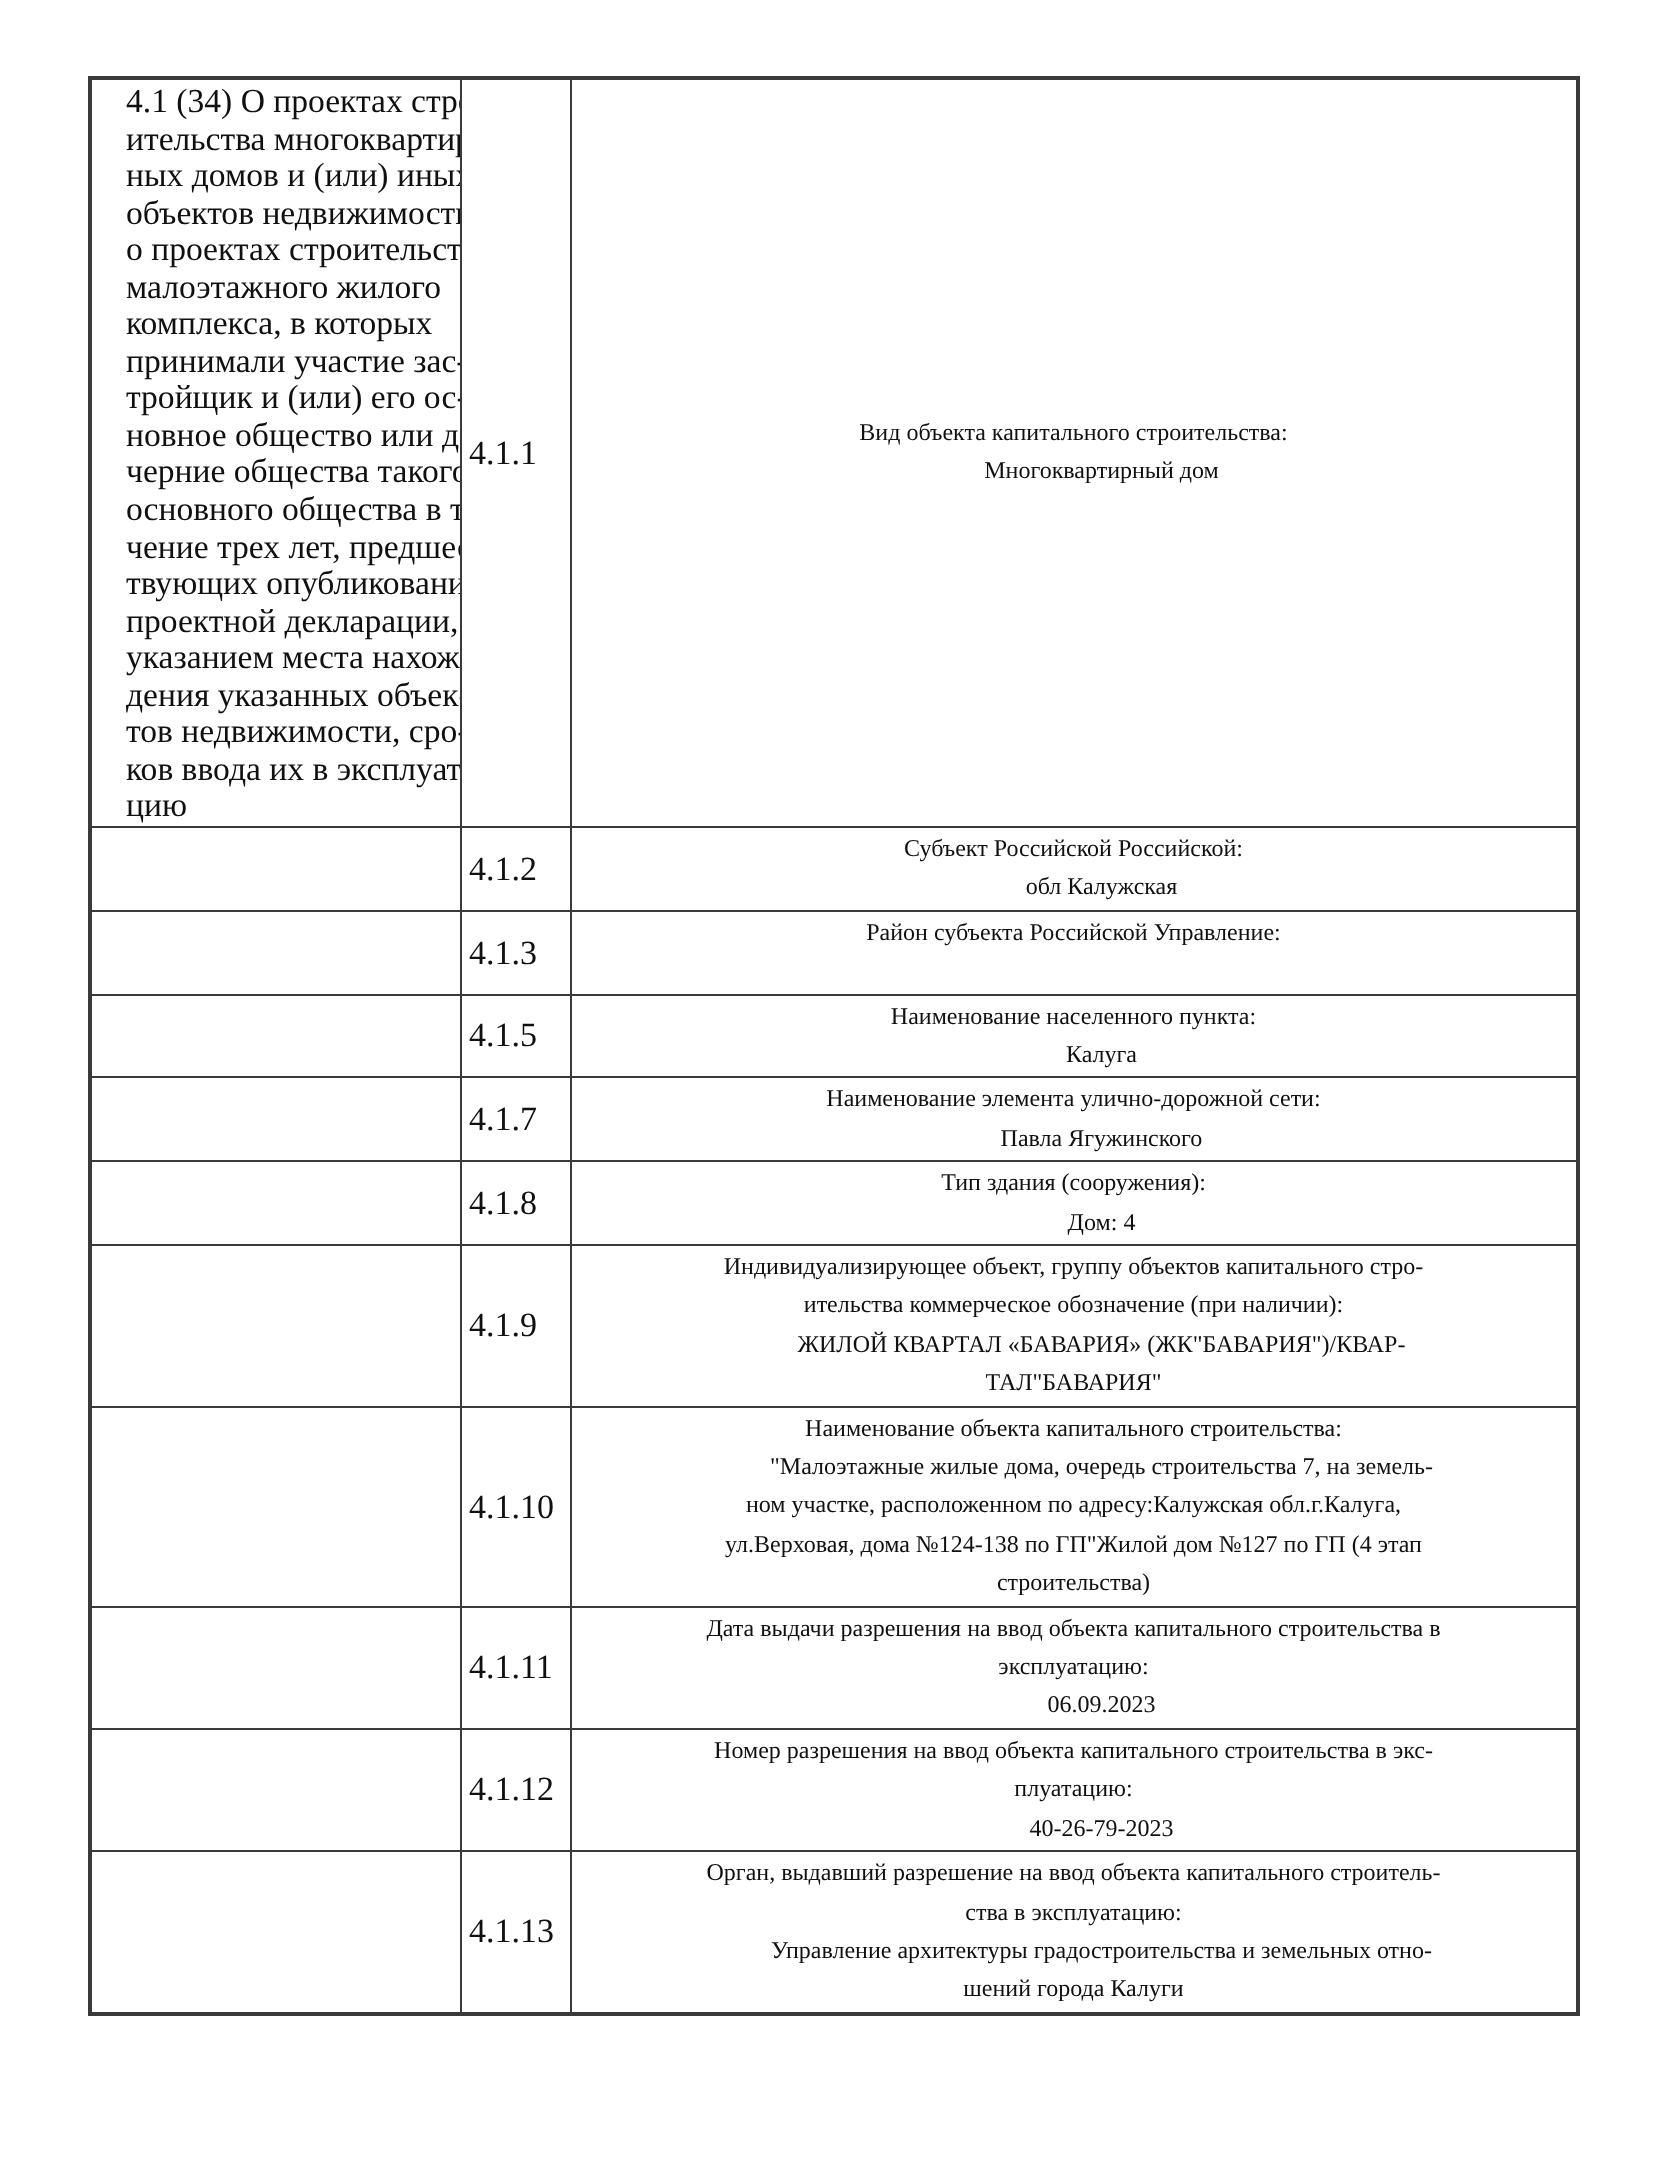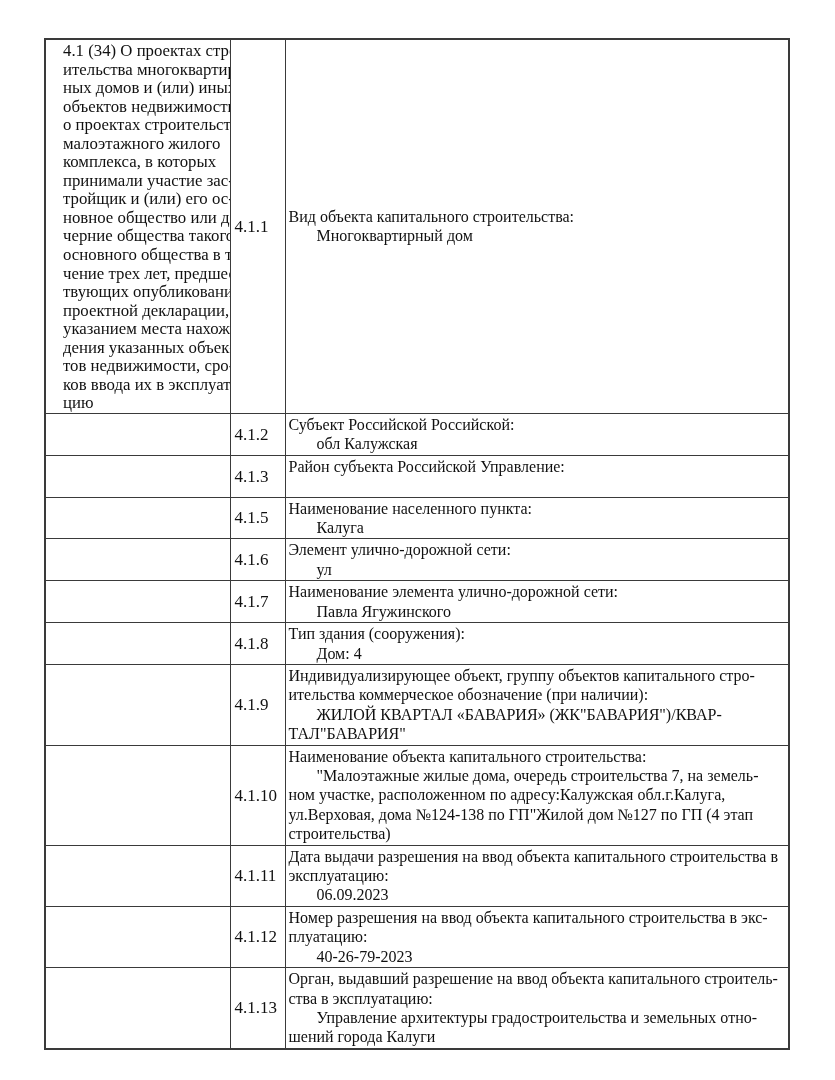--- a/index.html
+++ b/index.html
@@ -38,22 +38,23 @@
     line-height:18.55px;
     white-space:pre;
   }
   td.num{
     padding:0 1px 0 4px;
     font-size:17px;
     line-height:19px;
   }
   td.content{
     padding:1px 3px 1px 3px;
-    font-size:16px;
+    font-size:12px;
     line-height:19.4px;
+    text-align:center;
   }
   .label{white-space:pre;font-weight:normal;}
   .value-line{white-space:pre;}
   .value-line .val{font-weight:normal;}
   .value-line .prefix{font-weight:normal;margin-left:28px;}
 </style>
 </head>
 <body>
 
 <div class="page">
@@ -106,28 +107,20 @@
           <div class="label">Район субъекта Российской Управление:</div>
           <div class="value-line"><span class="prefix"></span><span class="val"></span></div>
         </td>
       </tr>
       <tr style="height:40px">
         <td class="desc"></td>
         <td class="num">4.1.5</td>
         <td class="content">
           <div class="label">Наименование населенного пункта:</div>
           <div class="value-line"><span class="prefix"></span><span class="val">Калуга</span></div>
-        </td>
-      </tr>
-      <tr style="height:42px">
-        <td class="desc"></td>
-        <td class="num">4.1.6</td>
-        <td class="content">
-          <div class="label">Элемент улично-дорожной сети:</div>
-          <div class="value-line"><span class="prefix"></span><span class="val">ул</span></div>
         </td>
       </tr>
       <tr style="height:40px">
         <td class="desc"></td>
         <td class="num">4.1.7</td>
         <td class="content">
           <div class="label">Наименование элемента улично-дорожной сети:</div>
           <div class="value-line"><span class="prefix"></span><span class="val">Павла Ягужинского</span></div>
         </td>
       </tr>

